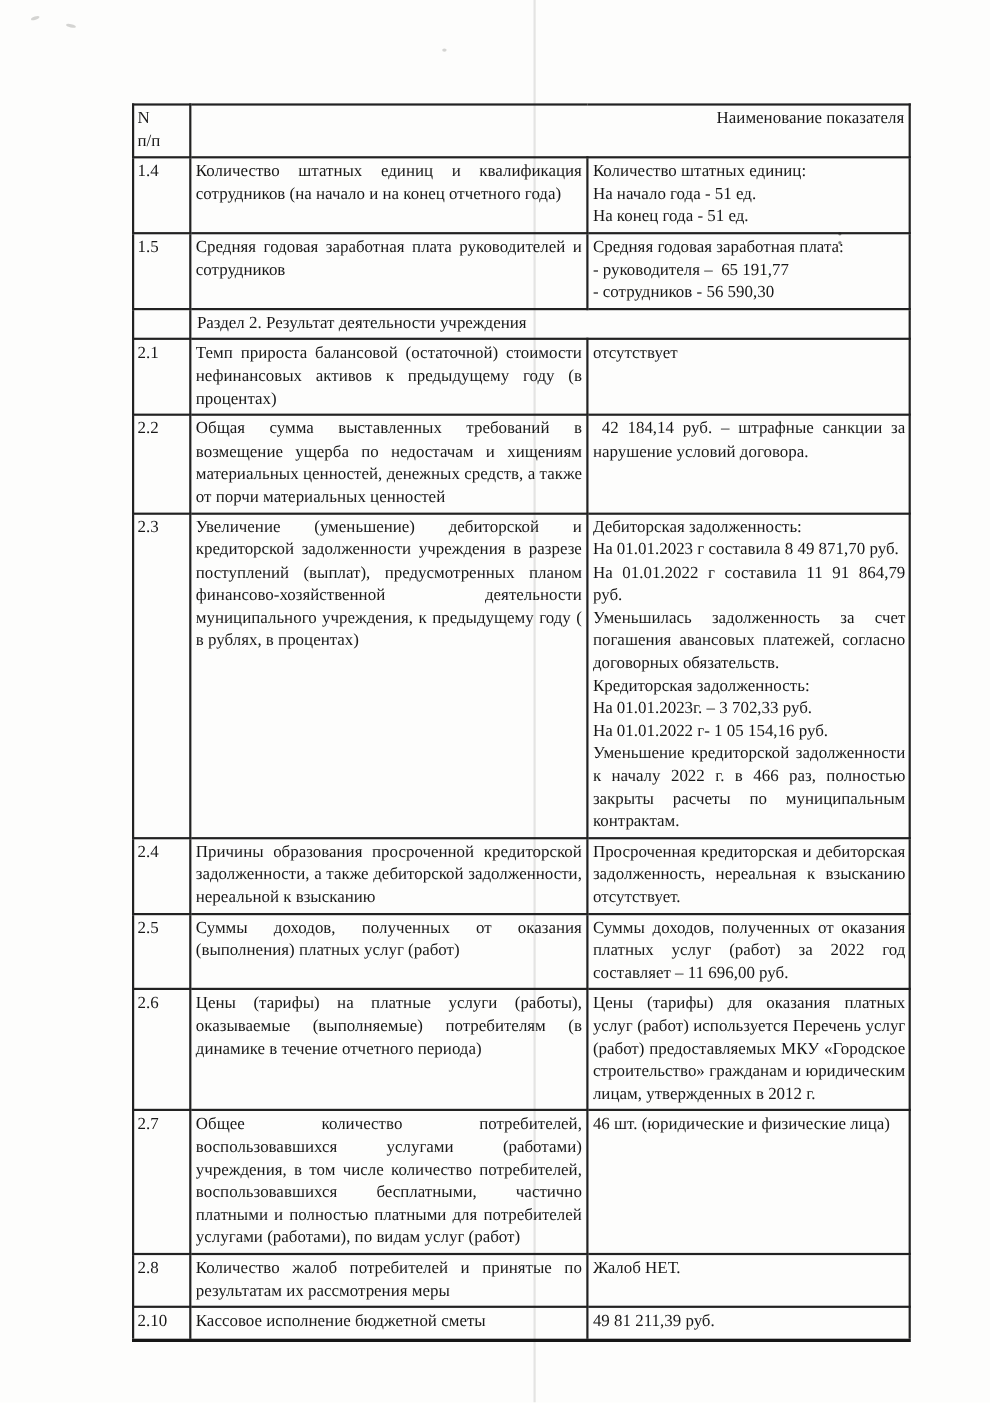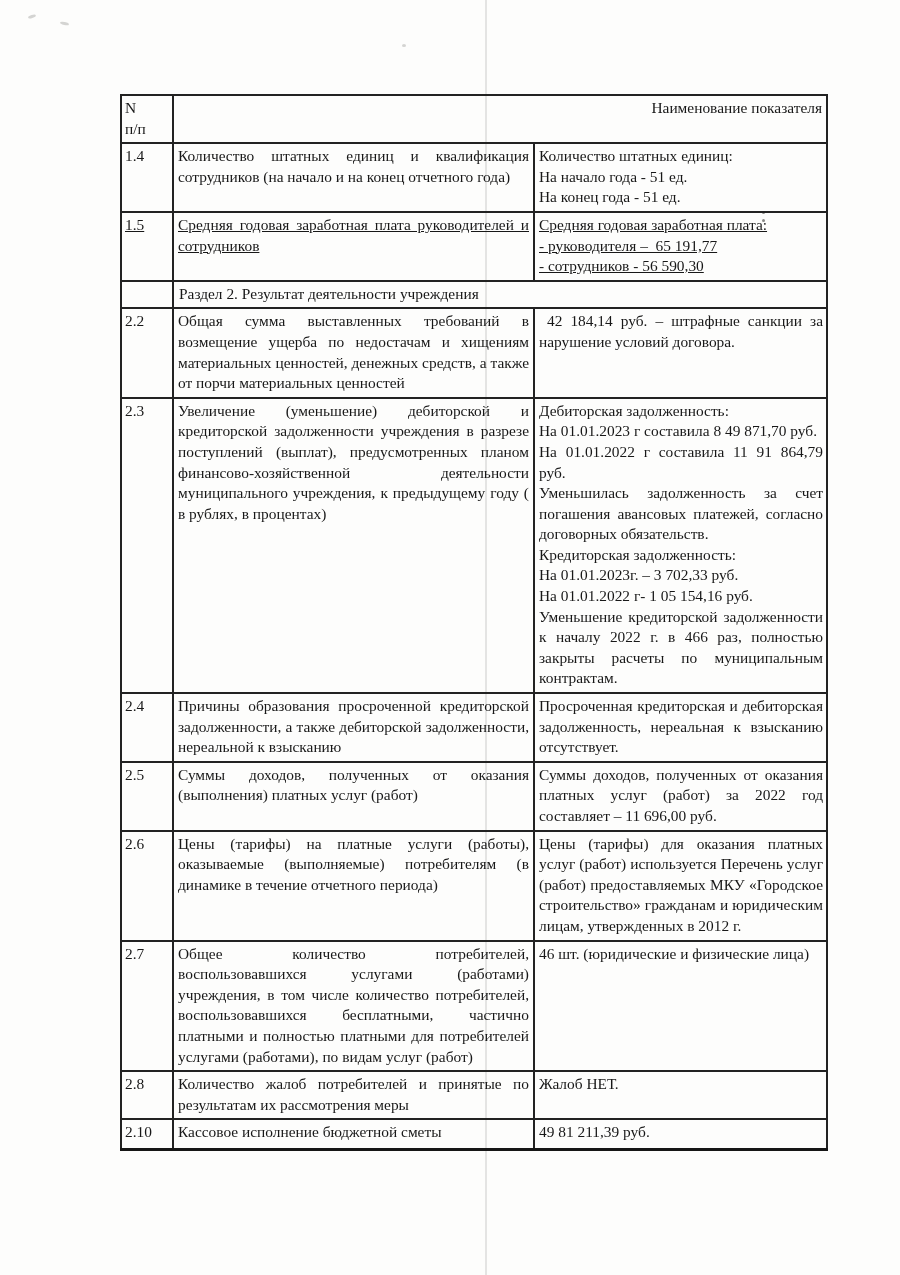--- a/index.html
+++ b/index.html
@@ -73,32 +73,39 @@
     <tbody id="rows-body">
         <tr style="height: 65px;">
           <td class="num-cell">1.4</td>
           <td class="name-cell">Количество штатных единиц и квалификация сотрудников (на начало и на конец отчетного года)</td>
           <td class="value-cell">
             <div class="para">Количество штатных единиц:</div>
             <div class="para">На начало года - 51 ед.</div>
             <div class="para">На конец года  - 51 ед.</div>
           </td>
         </tr>
-        <tr style="height: 64px; text-decoration: underline;">
+        <tr style="height: 64px;">
           <td class="num-cell">1.5</td>
           <td class="name-cell">Средняя годовая заработная плата руководителей и сотрудников</td>
           <td class="value-cell">
             <div class="para">Средняя годовая заработная плата:</div>
             <div class="para">-  руководителя – &nbsp;65&nbsp;191,77</div>
             <div class="para">- сотрудников  - 56&nbsp;590,30</div>
           </td>
         </tr>
         <tr style="height: 24px; font-family: Liberation Serif, serif;">
           <td class="num-cell"></td>
           <td class="section-cell" colspan="2">Раздел 2. Результат деятельности учреждения</td>
+        </tr>
+        <tr style="height: 66px;">
+          <td class="num-cell">2.1</td>
+          <td class="name-cell">Темп прироста балансовой (остаточной) стоимости нефинансовых активов к предыдущему году (в процентах)</td>
+          <td class="value-cell">
+            <div class="para">отсутствует</div>
+          </td>
         </tr>
         <tr style="height: 85px;">
           <td class="num-cell">2.2</td>
           <td class="name-cell">Общая сумма выставленных требований в возмещение ущерба по недостачам и хищениям материальных ценностей, денежных средств, а также от порчи материальных ценностей</td>
           <td class="value-cell">
             <div class="para">&nbsp;42&nbsp;184,14 руб. – штрафные санкции за нарушение условий договора.</div>
           </td>
         </tr>
         <tr style="height: 267px;">
           <td class="num-cell">2.3</td>

